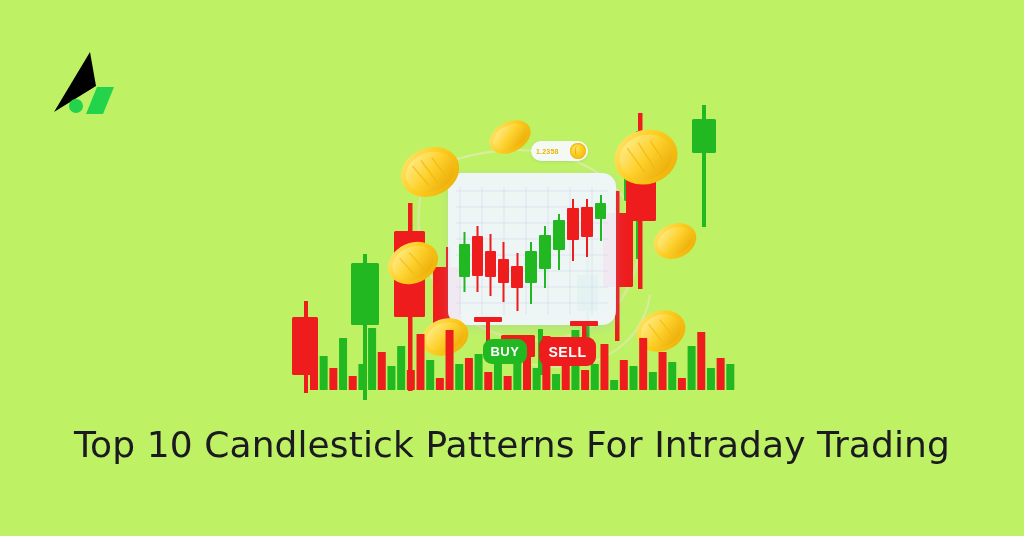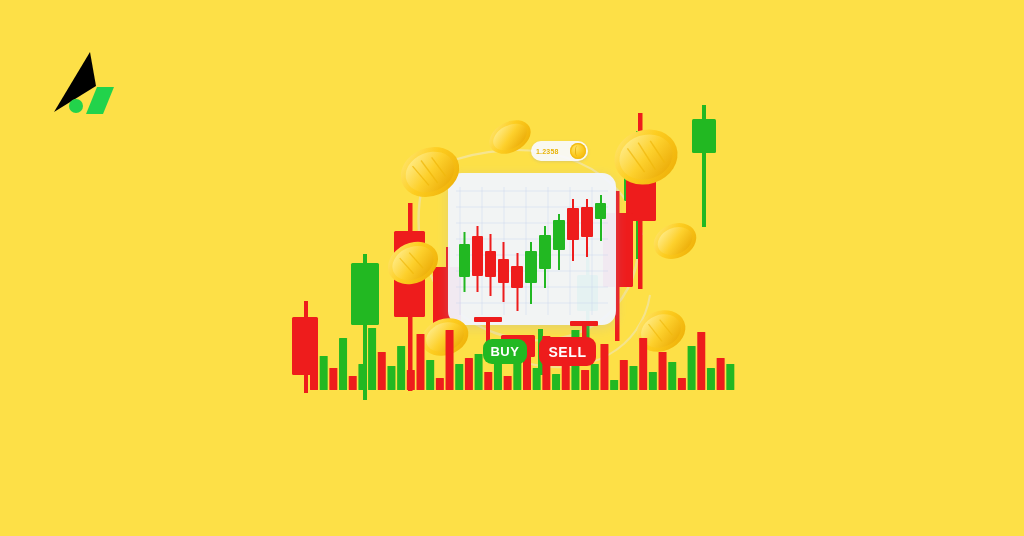--- a/index.html
+++ b/index.html
@@ -13,21 +13,21 @@
     font-family: "Liberation Sans", sans-serif;
     overflow: hidden;
     position: relative;
   }
 
   #stage {
     position: absolute;
     inset: 0;
     width: 1024px;
     height: 536px;
-    background: #fde047;
+    background: #bef264;
   }
 
   
   #logo {
     position: absolute;
     left: 46px;
     top: 44px;
     width: 74px;
     height: 74px;
   }
@@ -383,14 +383,15 @@
   </div>
 
   <div id="price-pill">
     <span id="price-pill-value">1.2358</span>
     <span id="price-pill-coin"></span>
   </div>
 
   <div id="buy-button" class="trade-btn">BUY</div>
   <div id="sell-button" class="trade-btn">SELL</div>
 
+  <div id="page-title">Top 10 Candlestick Patterns For Intraday Trading</div>
 
 </div>
 
 </body></html>

